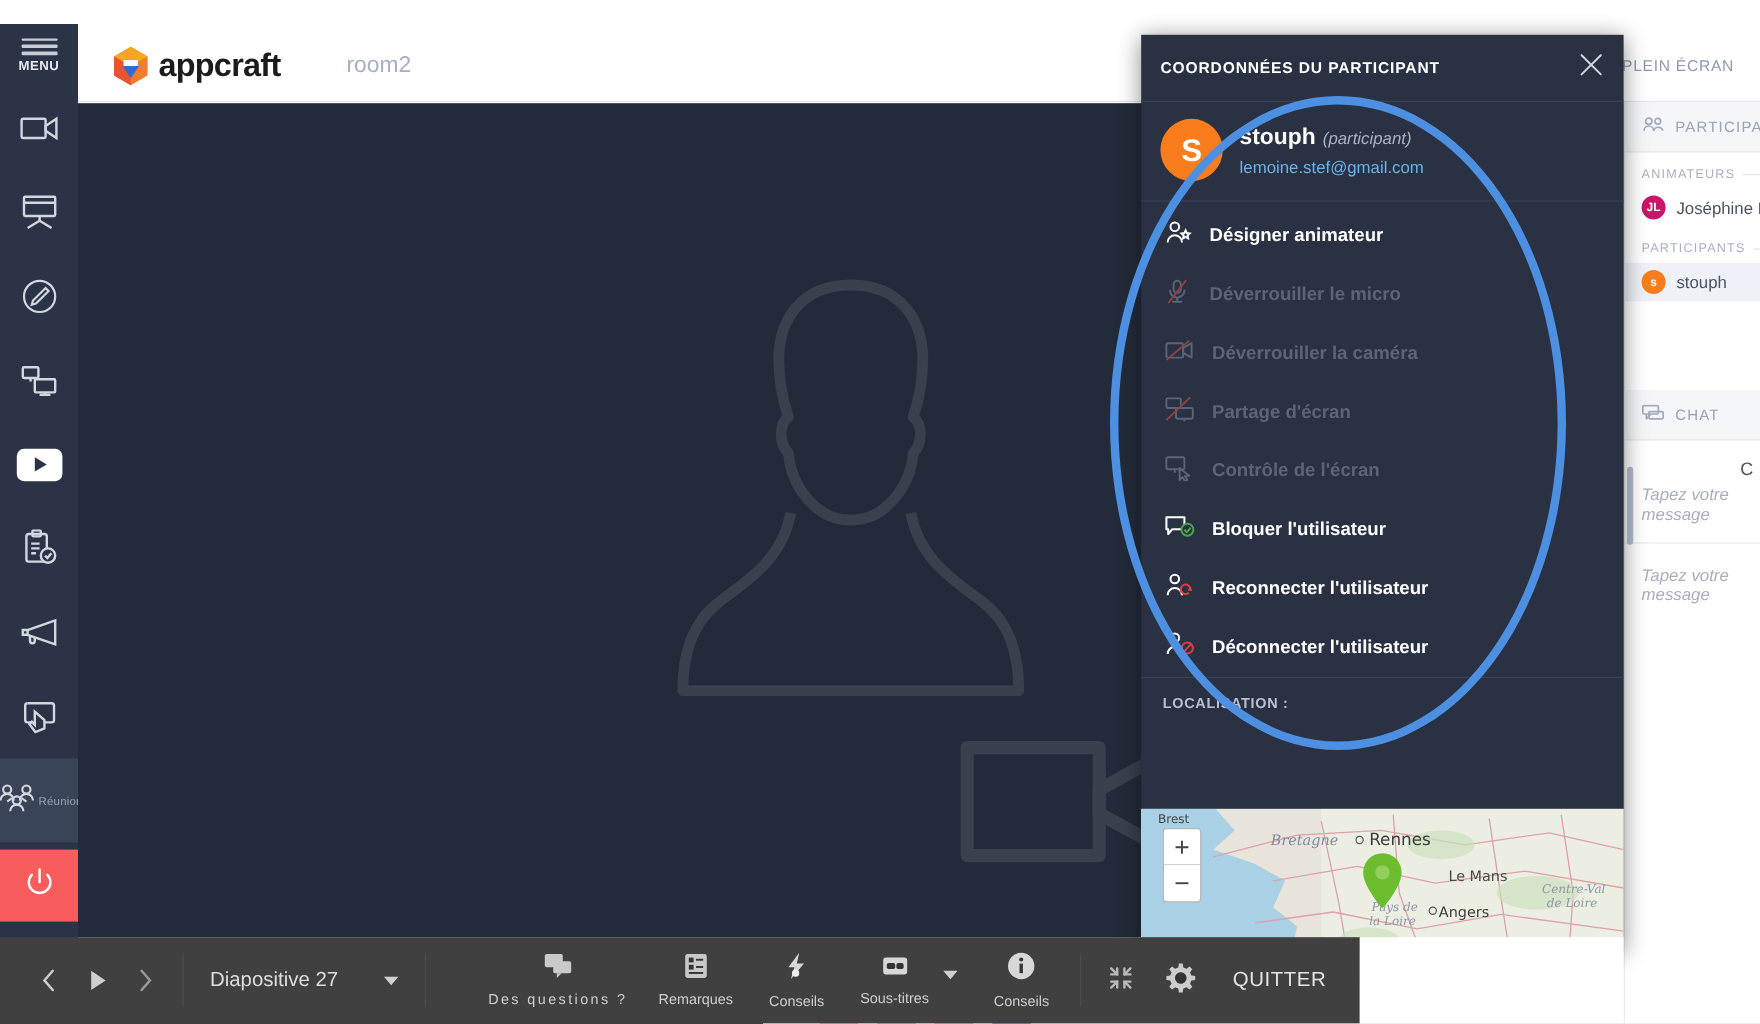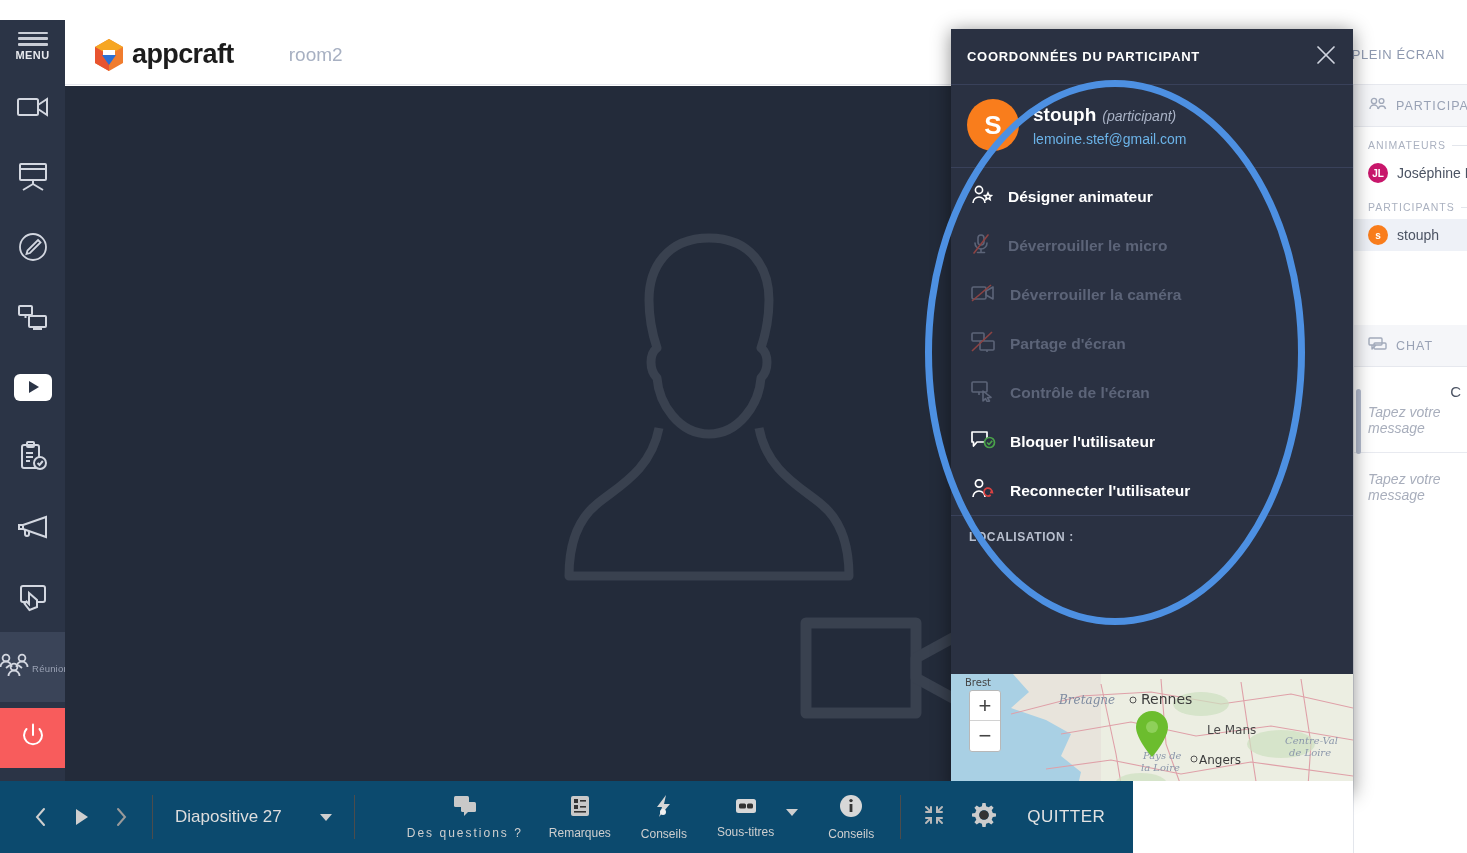--- a/index.html
+++ b/index.html
@@ -56,21 +56,21 @@
   .cam-big { position:absolute; left:735px; top:517px; }
 
   .vid-controls { position:absolute; left:614px; top:735px; display:flex; gap:8px; align-items:center;}
   .ctrl { width:40px; height:40px; border-radius:50%; display:flex; align-items:center;
      justify-content:center; cursor:pointer; }
   .ctrl.red { background:#f4524d; }
   .ctrl.grey { background:#3a4354; }
 
   
   .bottombar { position:absolute; left:0; top:781px; width:1133px; height:72px;
-     background:#0c4a6e; display:flex; align-items:center; }
+     background:#404040; display:flex; align-items:center; }
   .nav-arrows { display:flex; align-items:center; gap:22px; margin-left:32px; color:#cfcfcf; }
   .nav-arrows .a { cursor:pointer; display:flex; align-items:center; justify-content:center; }
   .bb-sep { width:1px; height:44px; background:#4c4c4c; margin:0 22px; }
   .slide-sel { display:flex; align-items:center; gap:38px; cursor:pointer; }
   .slide-sel-label { font-size:17px; color:#dddddd; }
   .caret { width:0;height:0;border-left:6px solid transparent;border-right:6px solid transparent;
      border-top:7px solid #cfcfcf; }
   .bb-tool { display:flex; flex-direction:column; align-items:center; justify-content:center;
      cursor:pointer; color:#c9c9c9; min-width:54px; }
   .bb-tool .lbl { font-size:12px; color:#cfcfcf; margin-top:5px; white-space:nowrap;}
@@ -518,20 +518,31 @@
           <svg width="26" height="22" viewBox="0 0 26 22" fill="none" stroke="#ffffff" stroke-width="1.7">
             <circle cx="9" cy="5.5" r="3.6"></circle>
               <path d="M3 19 a6 6 0 0 1 12 0"></path>
             <path d="M22 14 a4 4 0 1 0 -1.3 3" stroke="#d94141"></path>
             <path d="M21.4 12.4 L22.3 14.6 L20 14.4" stroke="#d94141"></path>
             </svg>
         </span>
         <span>Reconnecter l'utilisateur</span>
       </div>
 
+      <div class="menu-row">
+        <span>
+          <svg width="26" height="22" viewBox="0 0 26 22" fill="none" stroke="#ffffff" stroke-width="1.7">
+            <circle cx="9" cy="5.5" r="3.6"></circle>
+              <path d="M3 19 a6 6 0 0 1 12 0"></path>
+            <circle cx="19.5" cy="14" r="4.6" stroke="#d94141"></circle>
+              <line x1="16.4" y1="17.2" x2="22.6" y2="10.8" stroke="#d94141"></line>
+            </svg>
+        </span>
+        <span>Déconnecter l'utilisateur</span>
+      </div>
     </div>
 
     <div class="popup-loc">LOCALISATION :</div>
 
     <div class="map">
       <svg width="402" height="145" viewBox="0 0 402 145">
         <rect width="402" height="145" fill="#e8e4dc"></rect>
         <path d="M0 0 L62 0 L78 18 L60 34 L95 46 L120 60 L110 82 L130 98 L125 120 L150 145 L0 145 Z" fill="#a9d0e4"></path>
         <path d="M0 96 L40 100 L30 118 L0 120 Z" fill="#a9d0e4"></path>
         <rect x="150" y="0" width="252" height="145" fill="#e9ecdf"></rect>

